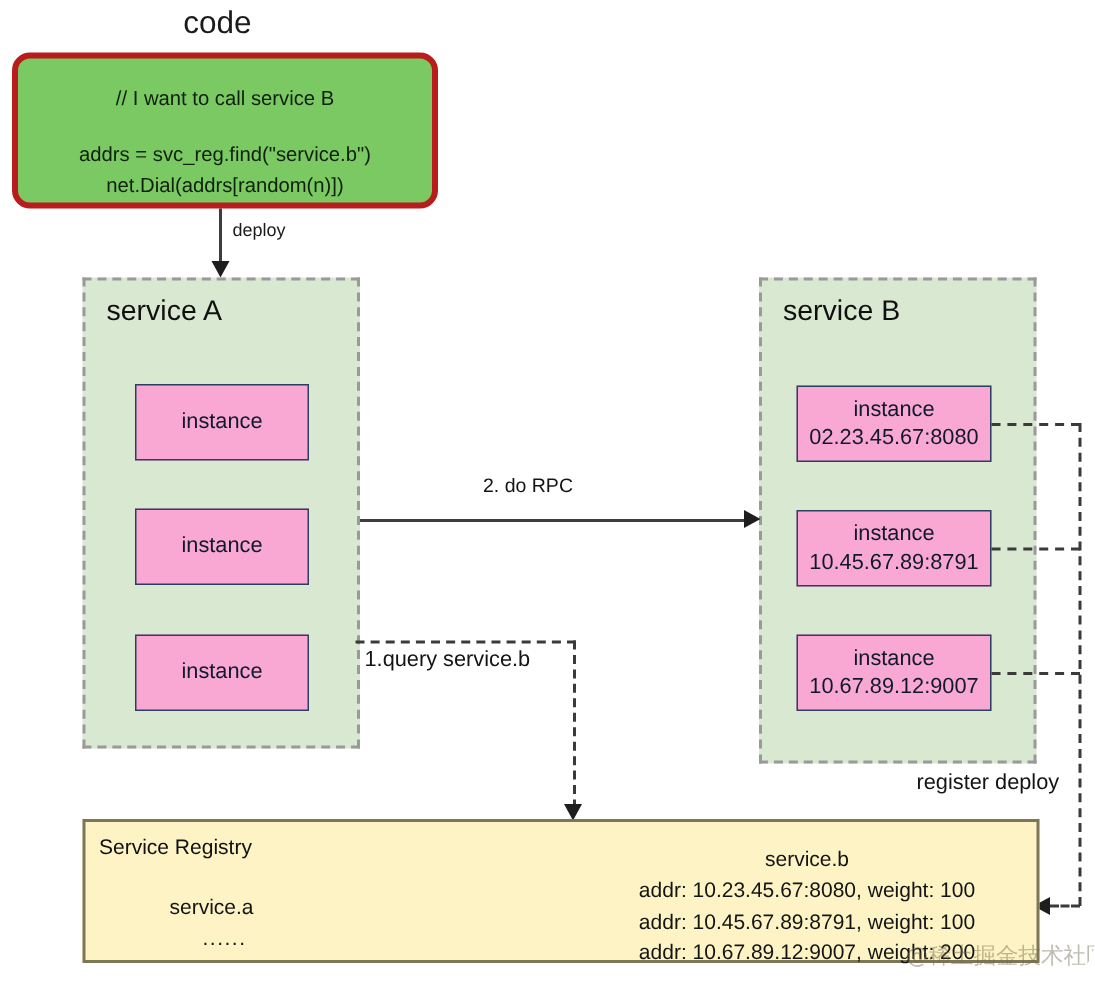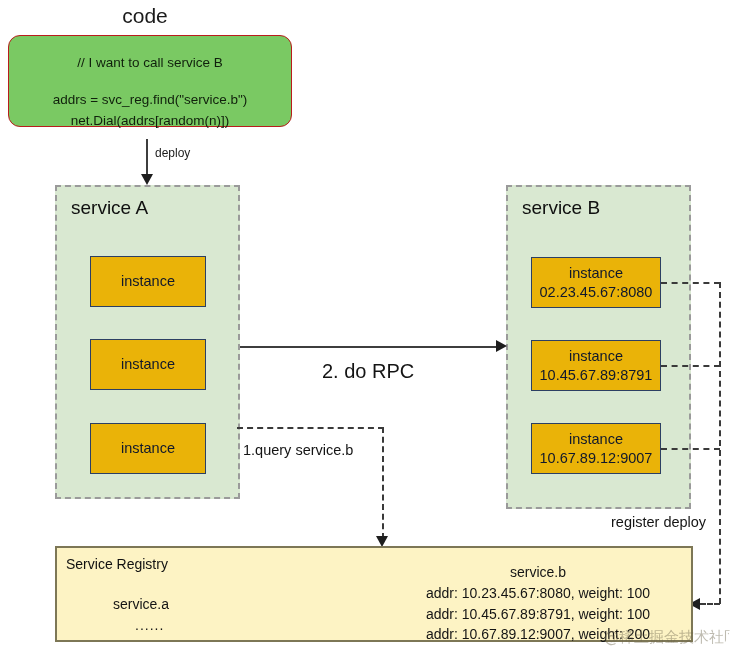--- a/index.html
+++ b/index.html
@@ -19,23 +19,23 @@
   .abs { position: absolute; }
 
   
   #code-title {
     left: 0px; top: 4px; width: 290px;
     text-align: center;
     font-size: 21px;
     color: #1b1b1b;
   }
   #code-box {
-    left: 8px; top: 35px; width: 284px; height: 92px;
+    left: 8px; top: 35px; width: 284px; height: 104px;
     background: #7ac963;
-    border: 1px solid #b91c1c;
+    border: 4px solid #b91c1c;
     border-radius: 12px;
     box-sizing: border-box;
   }
   #code-box .line {
     position: absolute;
     width: 100%;
     text-align: center;
     font-size: 13.5px;
     color: #10200c;
     white-space: nowrap;
@@ -74,21 +74,21 @@
     font-size: 19px;
     color: #101010;
     white-space: nowrap;
   }
   #service-a-box { left: 55px; top: 185px; width: 185px; height: 314px; }
   #service-b-box { left: 506px; top: 185px; width: 185px; height: 324px; }
 
   
   .instance {
     position: absolute;
-    background: #eab308;
+    background: #f9a8d4;
     border: 1.6px solid #2c3f63;
     box-sizing: border-box;
     display: flex;
     flex-direction: column;
     align-items: center;
     justify-content: center;
   }
   .instance .iname {
     font-size: 14.5px;
     color: #10182c;
@@ -119,23 +119,22 @@
   }
   #rpc-head {
     left: 496px; top: 340px;
     width: 0; height: 0;
     border-top: 6px solid transparent;
     border-bottom: 6px solid transparent;
     border-left: 11px solid #1e1e1e;
   }
   #rpc-label {
     left: 322px; top: 316px;
-    font-size: 20px; color: #141414;
-    white-space: nowrap;
-    margin-top: 44px;
+    font-size: 13px; color: #141414;
+    white-space: nowrap;
   }
 
   
   #query-h {
     left: 237px; top: 427px;
     width: 147px; height: 0;
     border-top: 2px dashed #3a3a3a;
   }
   #query-v {
     left: 382px; top: 427px;
@@ -146,21 +145,20 @@
     left: 376px; top: 536px;
     width: 0; height: 0;
     border-left: 6px solid transparent;
     border-right: 6px solid transparent;
     border-top: 11px solid #1e1e1e;
   }
   #query-label {
     left: 243px; top: 432px;
     font-size: 14.5px; color: #141414;
     white-space: nowrap;
-    margin-top: 10px;
   }
 
   
   .reg-h {
     height: 0;
     border-top: 2px dashed #3a3a3a;
   }
   #reg-h0 { left: 661px; top: 282px; width: 59px; }
   #reg-h1 { left: 661px; top: 365px; width: 59px; }
   #reg-h2 { left: 661px; top: 448px; width: 59px; }

